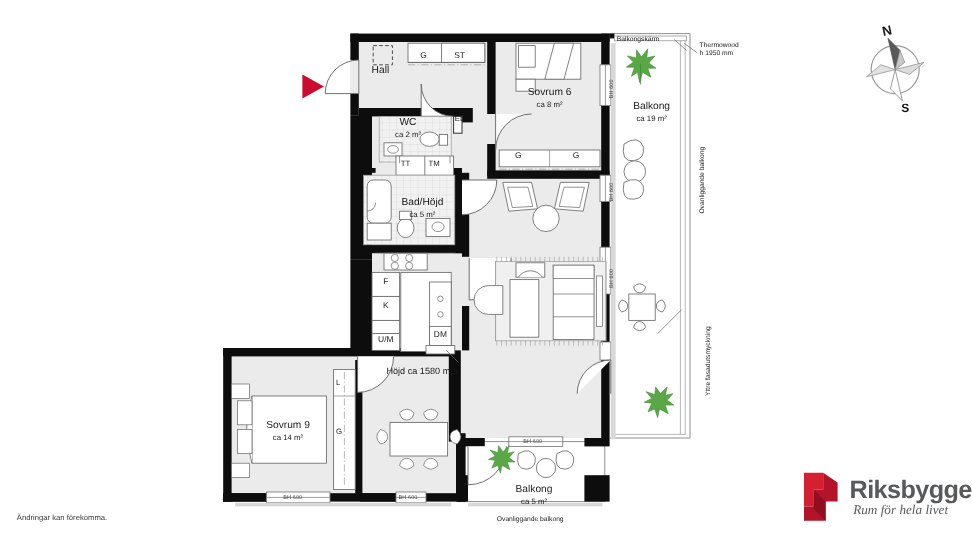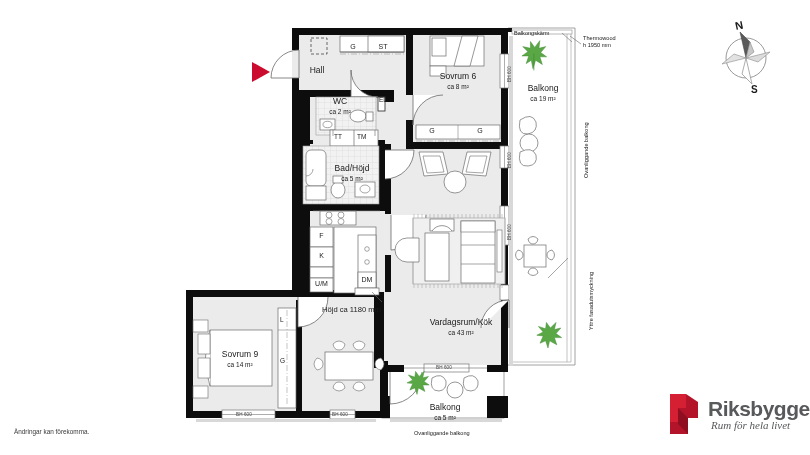--- a/index.html
+++ b/index.html
@@ -382,21 +382,21 @@
       <g transform="translate(417,380) scale(0.72)">
         <path d="M0 20 L-3 11 L-10 14 L-6 5 L-14 4 L-6 0 L-12 -7 L-3 -4 L-2 -12 L3 -5 L10 -12 L8 -3 L16 -5 L10 2 L17 7 L8 7 L11 16 L2 11 Z" fill="#5aa845" stroke="#3f8a33" stroke-width="0.6"></path>
       </g>
     </g>
 
     <g>
       <path d="M252 62 L270 72 L252 82 Z" fill="#cc0c2f"></path>
     </g>
   </svg>
 
-  <div class="txt roomname" style="left:295px;top:66px;width:44px">
+  <div class="txt roomname" style="left:295px;top:54px;width:44px">
     <span>Hall</span>
   </div>
 
   <div class="txt" style="left:340px;top:43px;font-size:7px;width:26px;text-align:center"><span>G</span></div>
   <div class="txt" style="left:370px;top:43px;font-size:7px;width:26px;text-align:center"><span>ST</span></div>
 
   <div class="txt roomname" style="left:318px;top:97px;width:44px">
     <span>WC</span><br><span class="small">ca 2 m²</span>
   </div>
 
@@ -407,31 +407,28 @@
 
   <div class="txt roomname" style="left:325px;top:164px;width:54px">
     <span>Bad/Höjd</span><br><span class="small">ca 5 m²</span>
   </div>
 
   <div class="txt cab" style="left:310px;top:232px;width:23px;text-align:center"><span>F</span></div>
   <div class="txt cab" style="left:310px;top:252px;width:23px;text-align:center"><span>K</span></div>
   <div class="txt cab" style="left:310px;top:280px;width:23px;text-align:center"><span>U/M</span></div>
   <div class="txt cab" style="left:358px;top:276px;width:18px;text-align:center"><span>DM</span></div>
 
-  <div class="txt note" style="left:322px;top:305px"><span>Höjd ca 1180 mm</span></div>
+  <div class="txt note" style="left:322px;top:305px"><span>Höjd ca 1580 mm</span></div>
 
   <div class="txt roomname" style="left:428px;top:72px;width:60px">
     <span>Sovrum 6</span><br><span class="small">ca 8 m²</span>
   </div>
   <div class="txt" style="left:420px;top:127px;font-size:7px;width:24px;text-align:center"><span>G</span></div>
   <div class="txt" style="left:468px;top:127px;font-size:7px;width:24px;text-align:center"><span>G</span></div>
 
-  <div class="txt roomname" style="left:406px;top:318px;width:110px">
-    <span>Vardagsrum/Kök</span><br><span class="small">ca 43 m²</span>
-  </div>
 
   <div class="txt roomname" style="left:200px;top:350px;width:80px">
     <span>Sovrum 9</span><br><span class="small">ca 14 m²</span>
   </div>
   <div class="txt" style="left:280px;top:316px;font-size:6.5px"><span>L</span></div>
   <div class="txt" style="left:280px;top:357px;font-size:6.5px"><span>G</span></div>
 
   <div class="txt roomname" style="left:518px;top:84px;width:50px">
     <span>Balkong</span><br><span class="small">ca 19 m²</span>
   </div>

